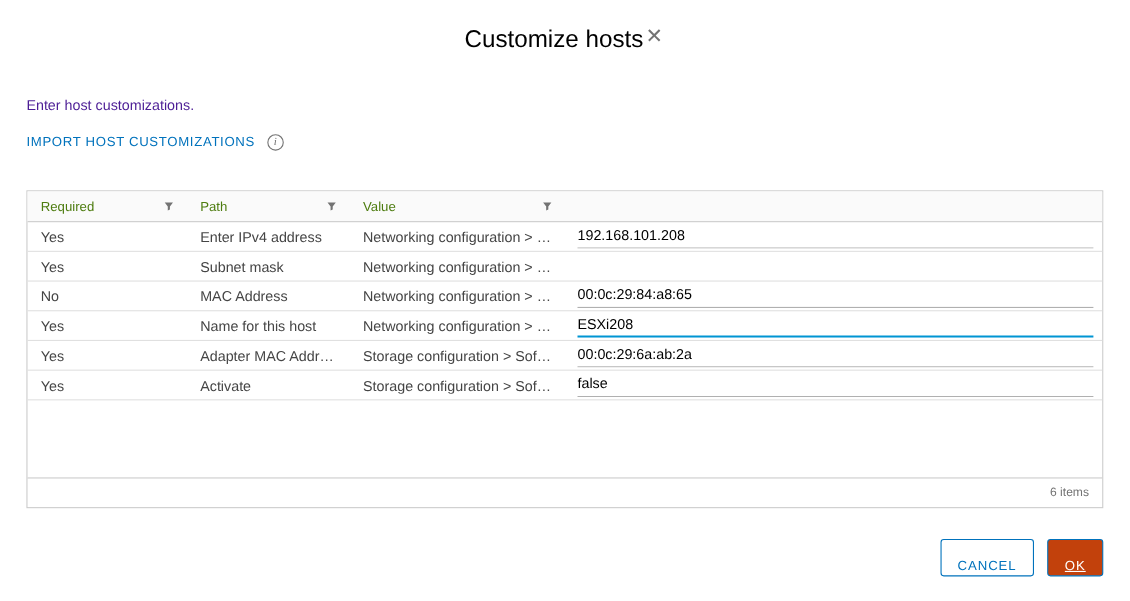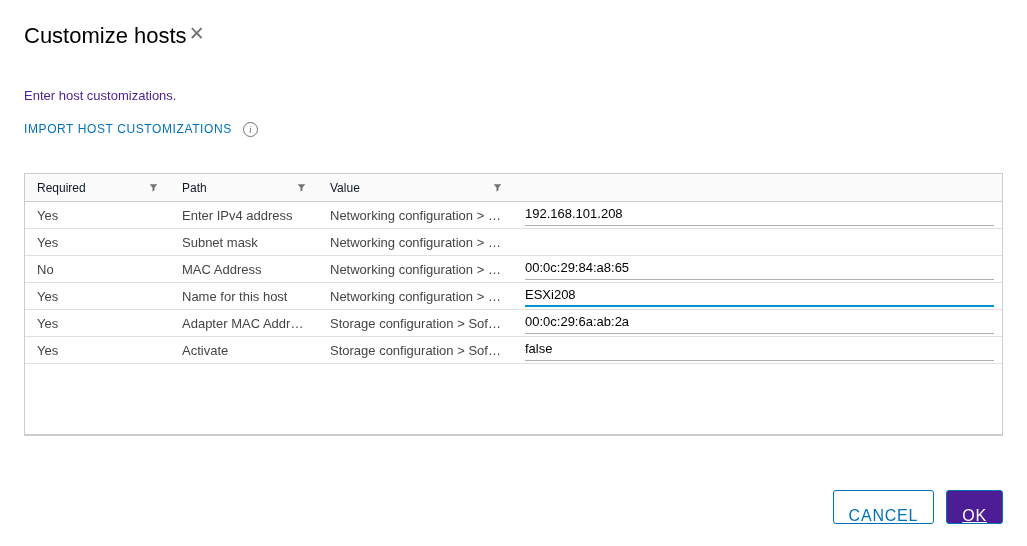--- a/index.html
+++ b/index.html
@@ -9,21 +9,21 @@
     background: #ffffff;
     font-family: "Liberation Sans", "DejaVu Sans", sans-serif;
     color: #212121;
     position: relative;
     overflow: hidden;
   }
 
   .dialog-header {
     padding: 22px 24px 0 24px;
     display: flex;
-    justify-content: flex-start;
+    justify-content: center;
     align-items: flex-start;
   }
   .dialog-title {
     font-size: 22px;
     font-weight: 400;
     color: #000000;
     line-height: 28px;
   }
   .close-btn {
     color: #737373;
@@ -75,21 +75,21 @@
     background: #ffffff;
   }
   .dg-header {
     display: grid;
     grid-template-columns: 145px 148px 196px 1fr;
     background: #fafafa;
     border-bottom: 1px solid #cccccc;
     height: 28px;
     align-items: center;
     font-size: 12px;
-    color: #0f172a;
+    color: #4d7c0f;
   }
   .dg-hcell {
     padding: 0 12px;
     display: flex;
     align-items: center;
     justify-content: space-between;
     height: 100%;
   }
   .filter-icon { display: inline-flex; cursor: pointer; }
   .filter-icon svg { display: block; }
@@ -143,35 +143,35 @@
   .button-bar {
     position: absolute;
     right: 24px;
     bottom: 22px;
     display: flex;
     gap: 12px;
   }
   .btn {
     height: 30px;
     padding: 16px 15px;
-    font-size: 16px;
+    font-size: 12px;
     font-weight: 500;
     letter-spacing: 0.8px;
     border-radius: 3px;
     cursor: pointer;
     font-family: inherit;
     text-transform: uppercase;
   }
   .btn-outline {
     background: #ffffff;
     border: 1px solid #0072bc;
     color: #0072bc;
   }
   .btn-primary {
-    background: #4c1d95;
+    background: #c2410c;
     border: 1px solid #0072bc;
     color: #ffffff;
     text-decoration: underline;
   }
 </style>
 </head>
 <body>
 
 <div class="dialog-header">
   <div class="dialog-title">Customize hosts</div>
@@ -261,18 +261,21 @@
     <div class="dg-cell">Activate</div>
     <div class="dg-cell">Storage configuration &gt; Soft...</div>
     <div class="dg-cell value-cell">
       <input class="value-input" value="false" style="">
     </div>
   </div>
 </div>
 
   <div class="dg-filler"></div>
 
+  <div class="dg-footer">
+    <span>6 items</span>
+  </div>
 </div>
 
 <div class="button-bar">
   <button class="btn btn-outline">CANCEL</button>
   <button class="btn btn-primary">OK</button>
 </div>
 
 </body></html>

